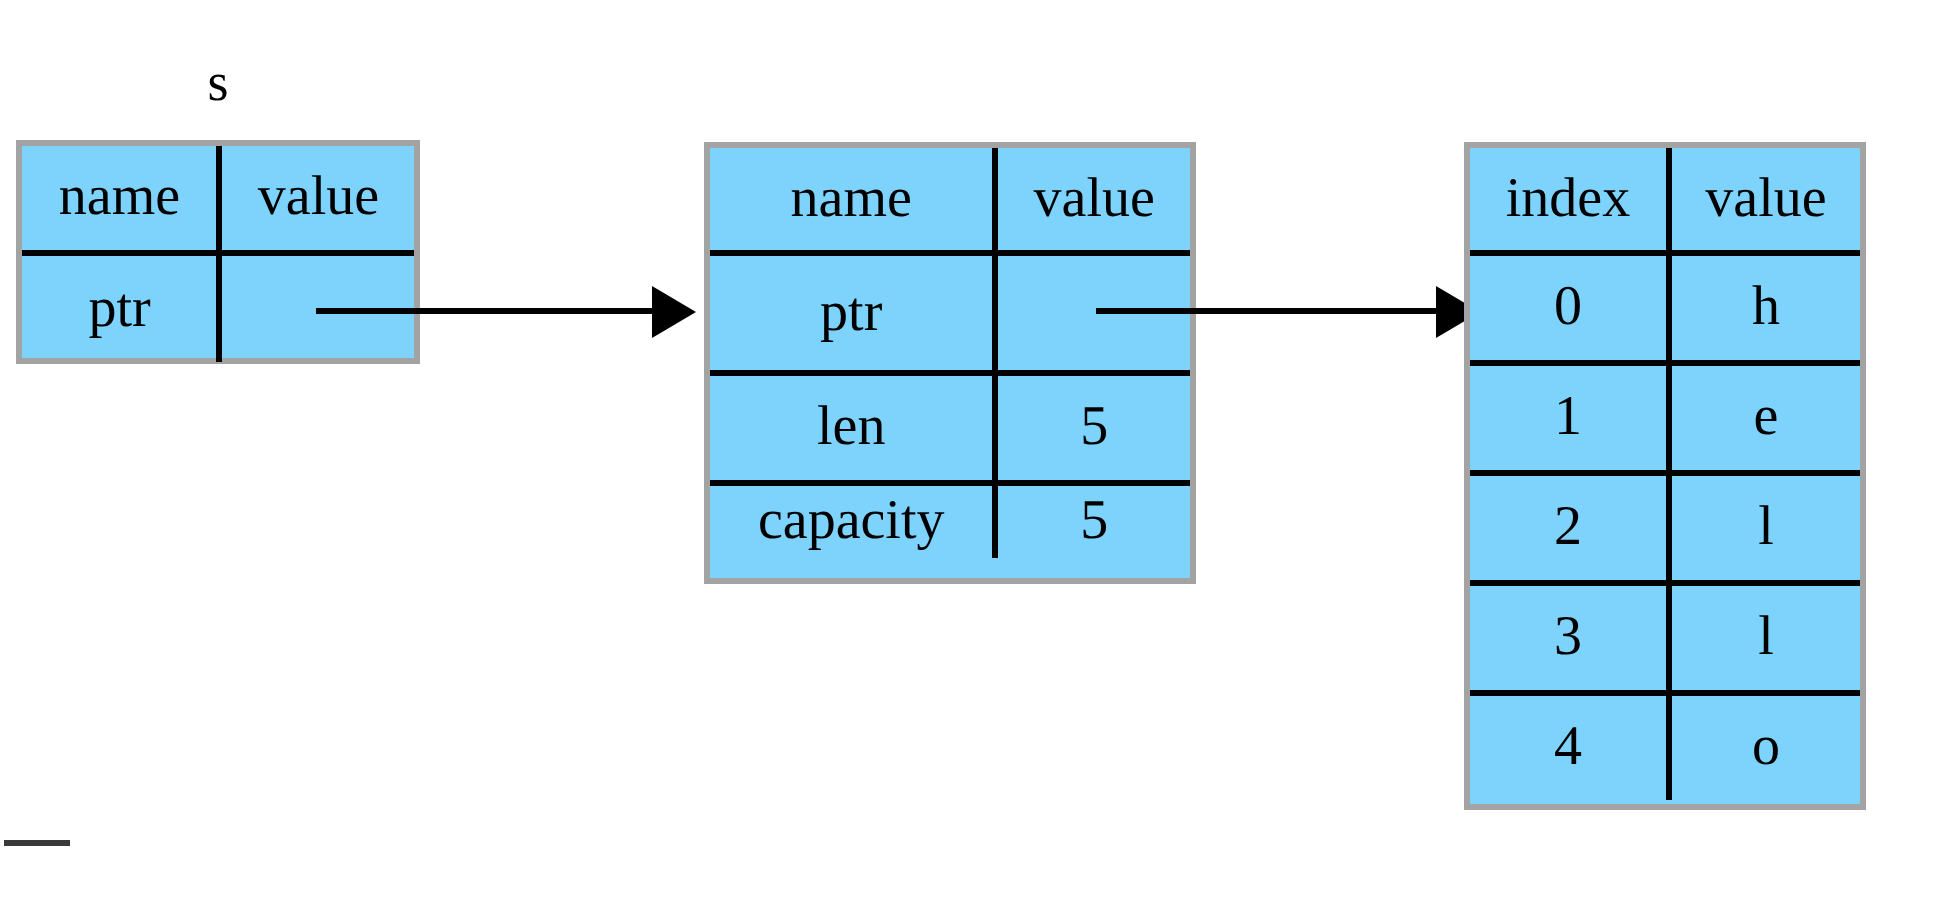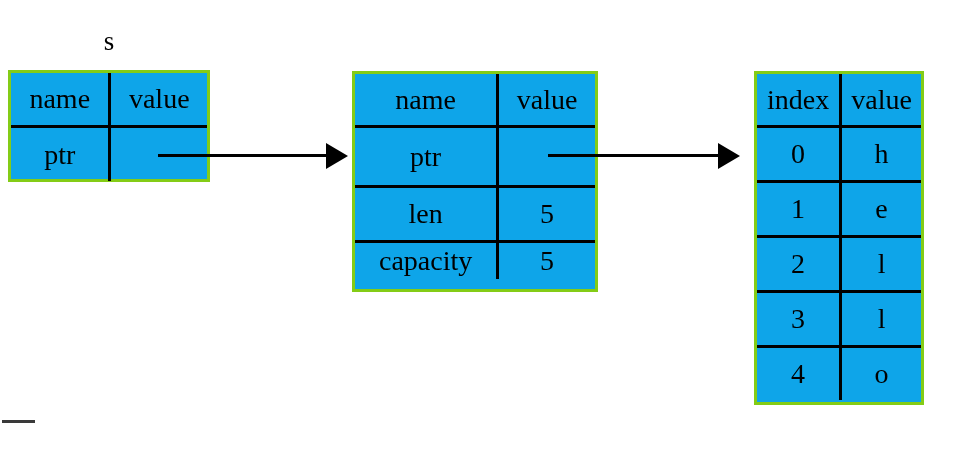--- a/index.html
+++ b/index.html
@@ -21,23 +21,23 @@
     position: absolute;
     text-align: center;
     font-size: 27px;
     line-height: 1;
     color: #000;
     white-space: nowrap;
   }
 
   .box-table {
     position: absolute;
-    border: 3px solid #84cc16;
+    border: 3px solid #a3a3a3;
     box-sizing: border-box;
-    background: #0ea5e9;
+    background: #7dd3fc;
     font-family: Liberation Serif, serif;
   }
   .row {
     display: flex;
     box-sizing: border-box;
     width: 100%;
   }
   .row + .row {
     border-top: 3px solid #000;
   }
@@ -65,21 +65,21 @@
   
   #table-s1 { left: 352px; top: 71px; width: 246px; height: 221px; }
   #table-s1 .cell.col-left  { width: 146px; }
   #table-s1 .cell.col-right { width: 97px; }
   #table-s1 .row-head .cell   { height: 51px; }
   #table-s1 .row-ptr .cell    { height: 57px; }
   #table-s1 .row-len .cell    { height: 52px; }
   #table-s1 .row-cap .cell    { height: 36px; }
 
   
-  #table-buffer { left: 754px; top: 71px; width: 170px; height: 334px; }
+  #table-buffer { left: 732px; top: 71px; width: 201px; height: 334px; }
   #table-buffer .cell.col-left  { width: 101px; }
   #table-buffer .cell.col-right { width: 94px; }
   #table-buffer .row .cell { height: 52px; }
   #table-buffer .row-head .cell { height: 51px; }
 
   
   .arrow-line {
     position: absolute;
     height: 3px;
     background: #000;

